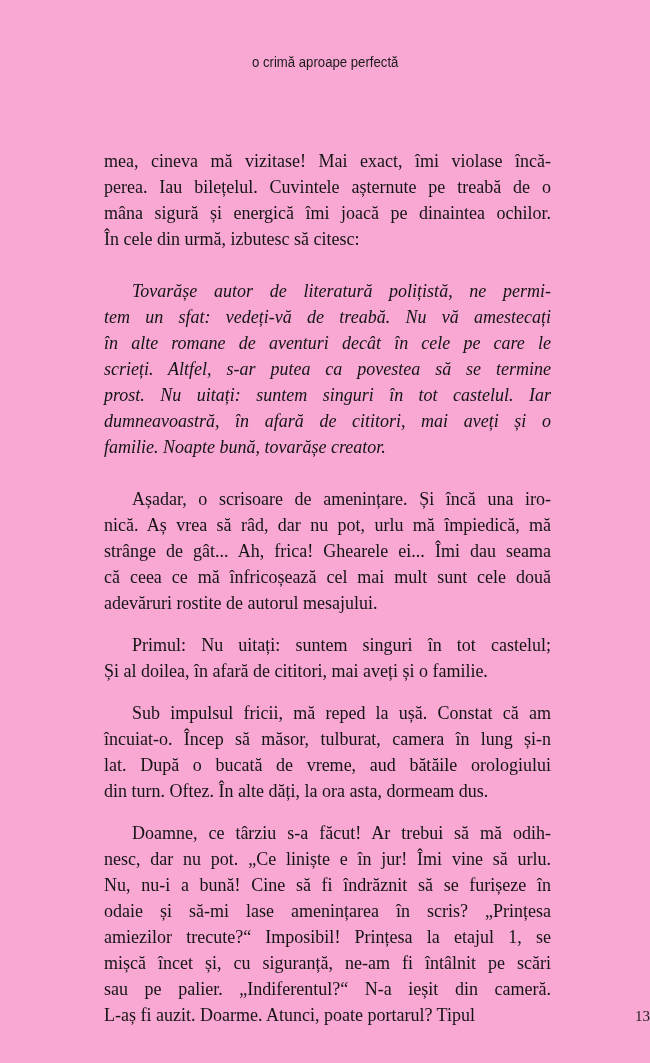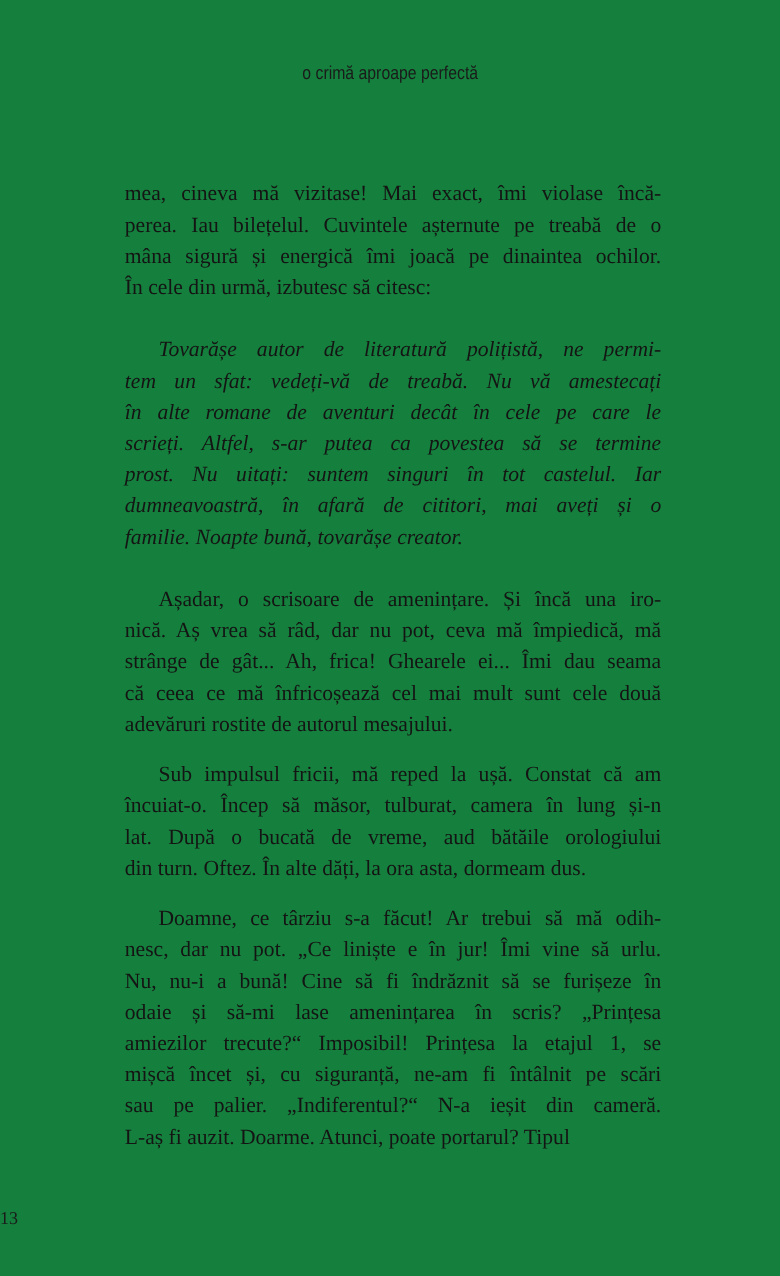--- a/index.html
+++ b/index.html
@@ -50,30 +50,30 @@
     text-align-last: justify;
     white-space: normal;
   }
   .line.last { text-align-last: left; }
   .line.indent { padding-left: 28px; }
   .page-number {
     position: absolute;
     top: 1006px;
     left: 0;
     width: 650px;
-    text-align: left;
+    text-align: right;
     font-size: 15px;
     line-height: 20px;
     color: #1a1a1a;
   }
 </style>
 </head>
 <body>
 
-<div class="page" style="background: #15803d; color: rgb(20, 20, 20);">
+<div class="page" style="background: #f9a8d4; color: rgb(20, 20, 20);">
 
   <div class="running-header">
     <span class="condensed">o crimă aproape perfectă</span>
   </div>
 
   <div class="text-block">
       <div class="para">
         <div class="line">mea, cineva mă vizitase! Mai exact, îmi violase încă-</div>
         <div class="line">perea. Iau bilețelul. Cuvintele așternute pe treabă de o</div>
         <div class="line">mâna sigură și energică îmi joacă pe dinaintea ochilor.</div>
@@ -83,24 +83,28 @@
         <div class="line indent">Tovarășe autor de literatură polițistă, ne permi-</div>
         <div class="line">tem un sfat: vedeți-vă de treabă. Nu vă amestecați</div>
         <div class="line">în alte romane de aventuri decât în cele pe care le</div>
         <div class="line">scrieți. Altfel, s-ar putea ca povestea să se termine</div>
         <div class="line">prost. Nu uitați: suntem singuri în tot castelul. Iar</div>
         <div class="line">dumneavoastră, în afară de cititori, mai aveți și o</div>
         <div class="line last">familie. Noapte bună, tovarășe creator.</div>
       </div>
       <div class="para gap">
         <div class="line indent">Așadar, o scrisoare de amenințare. Și încă una iro-</div>
-        <div class="line">nică. Aș vrea să râd, dar nu pot, ceva mă împiedică, mă</div>
+        <div class="line">nică. Aș vrea să râd, dar nu pot, urlu mă împiedică, mă</div>
         <div class="line">strânge de gât... Ah, frica! Ghearele ei... Îmi dau seama</div>
         <div class="line">că ceea ce mă înfricoșează cel mai mult sunt cele două</div>
         <div class="line last">adevăruri rostite de autorul mesajului.</div>
+      </div>
+      <div class="para">
+        <div class="line indent">Primul: Nu uitați: suntem singuri în tot castelul;</div>
+        <div class="line last">Și al doilea, în afară de cititori, mai aveți și o familie.</div>
       </div>
       <div class="para">
         <div class="line indent">Sub impulsul fricii, mă reped la ușă. Constat că am</div>
         <div class="line">încuiat-o. Încep să măsor, tulburat, camera în lung și-n</div>
         <div class="line">lat. După o bucată de vreme, aud bătăile orologiului</div>
         <div class="line last">din turn. Oftez. În alte dăți, la ora asta, dormeam dus.</div>
       </div>
       <div class="para">
         <div class="line indent">Doamne, ce târziu s-a făcut! Ar trebui să mă odih-</div>
         <div class="line">nesc, dar nu pot. „Ce liniște e în jur! Îmi vine să urlu.</div>

